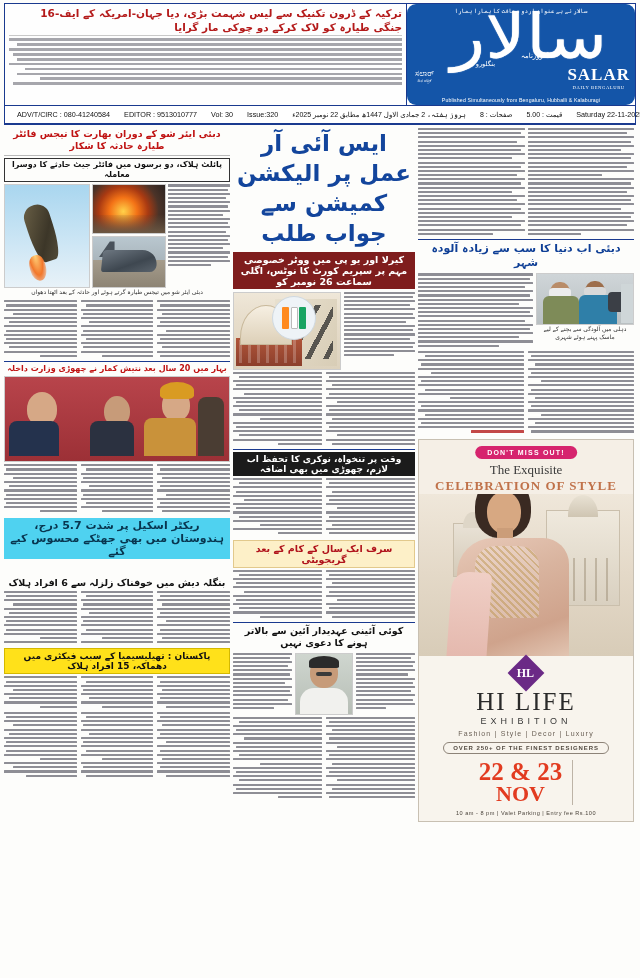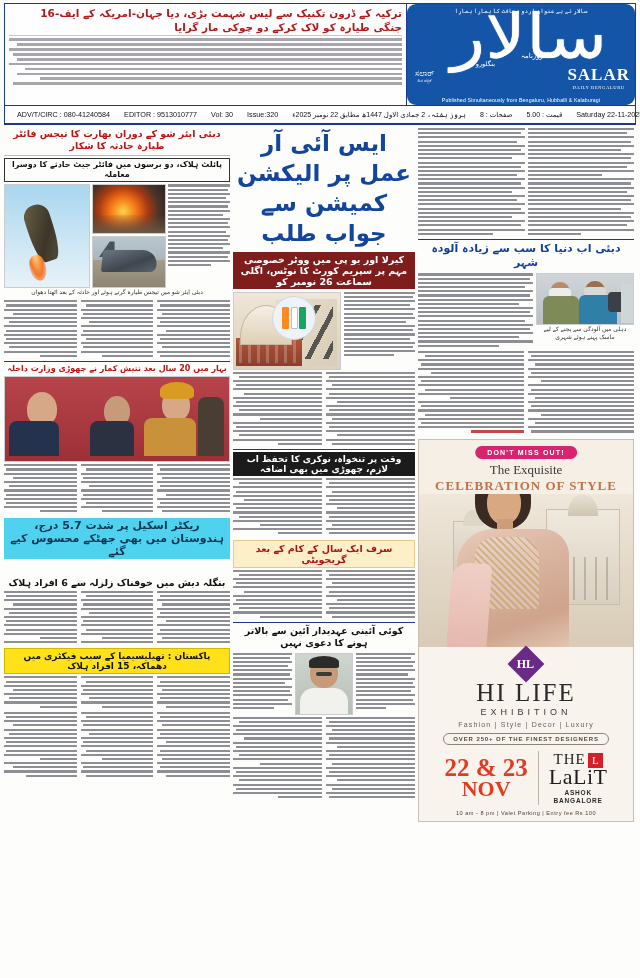--- a/index.html
+++ b/index.html
@@ -1290,26 +1290,20 @@
           <div class="ad-exhib">EXHIBITION</div>
           <div class="ad-tags">Fashion | Style | Decor | Luxury</div>
           <div class="ad-designers">OVER 250+ OF THE FINEST DESIGNERS</div>
 
           <div class="ad-footrow">
             <div class="ad-date">
               <span class="d1">22 &amp; 23</span>
               <span class="d2">NOV</span>
             </div>
             <div class="ad-sep"></div>
-            <div class="ad-lalit">
-              <span class="the">THE</span><span class="mark">L</span>
-              <span class="lal">LaLiT</span>
-              <div class="city">ASHOK</div>
-              <div class="city">BANGALORE</div>
-            </div>
           </div>
 
           <div class="ad-fine">10 am - 8 pm | Valet Parking | Entry fee Rs.100</div>
         </div>
       </div>
 
     </div>
   </div>
 </div>
 

